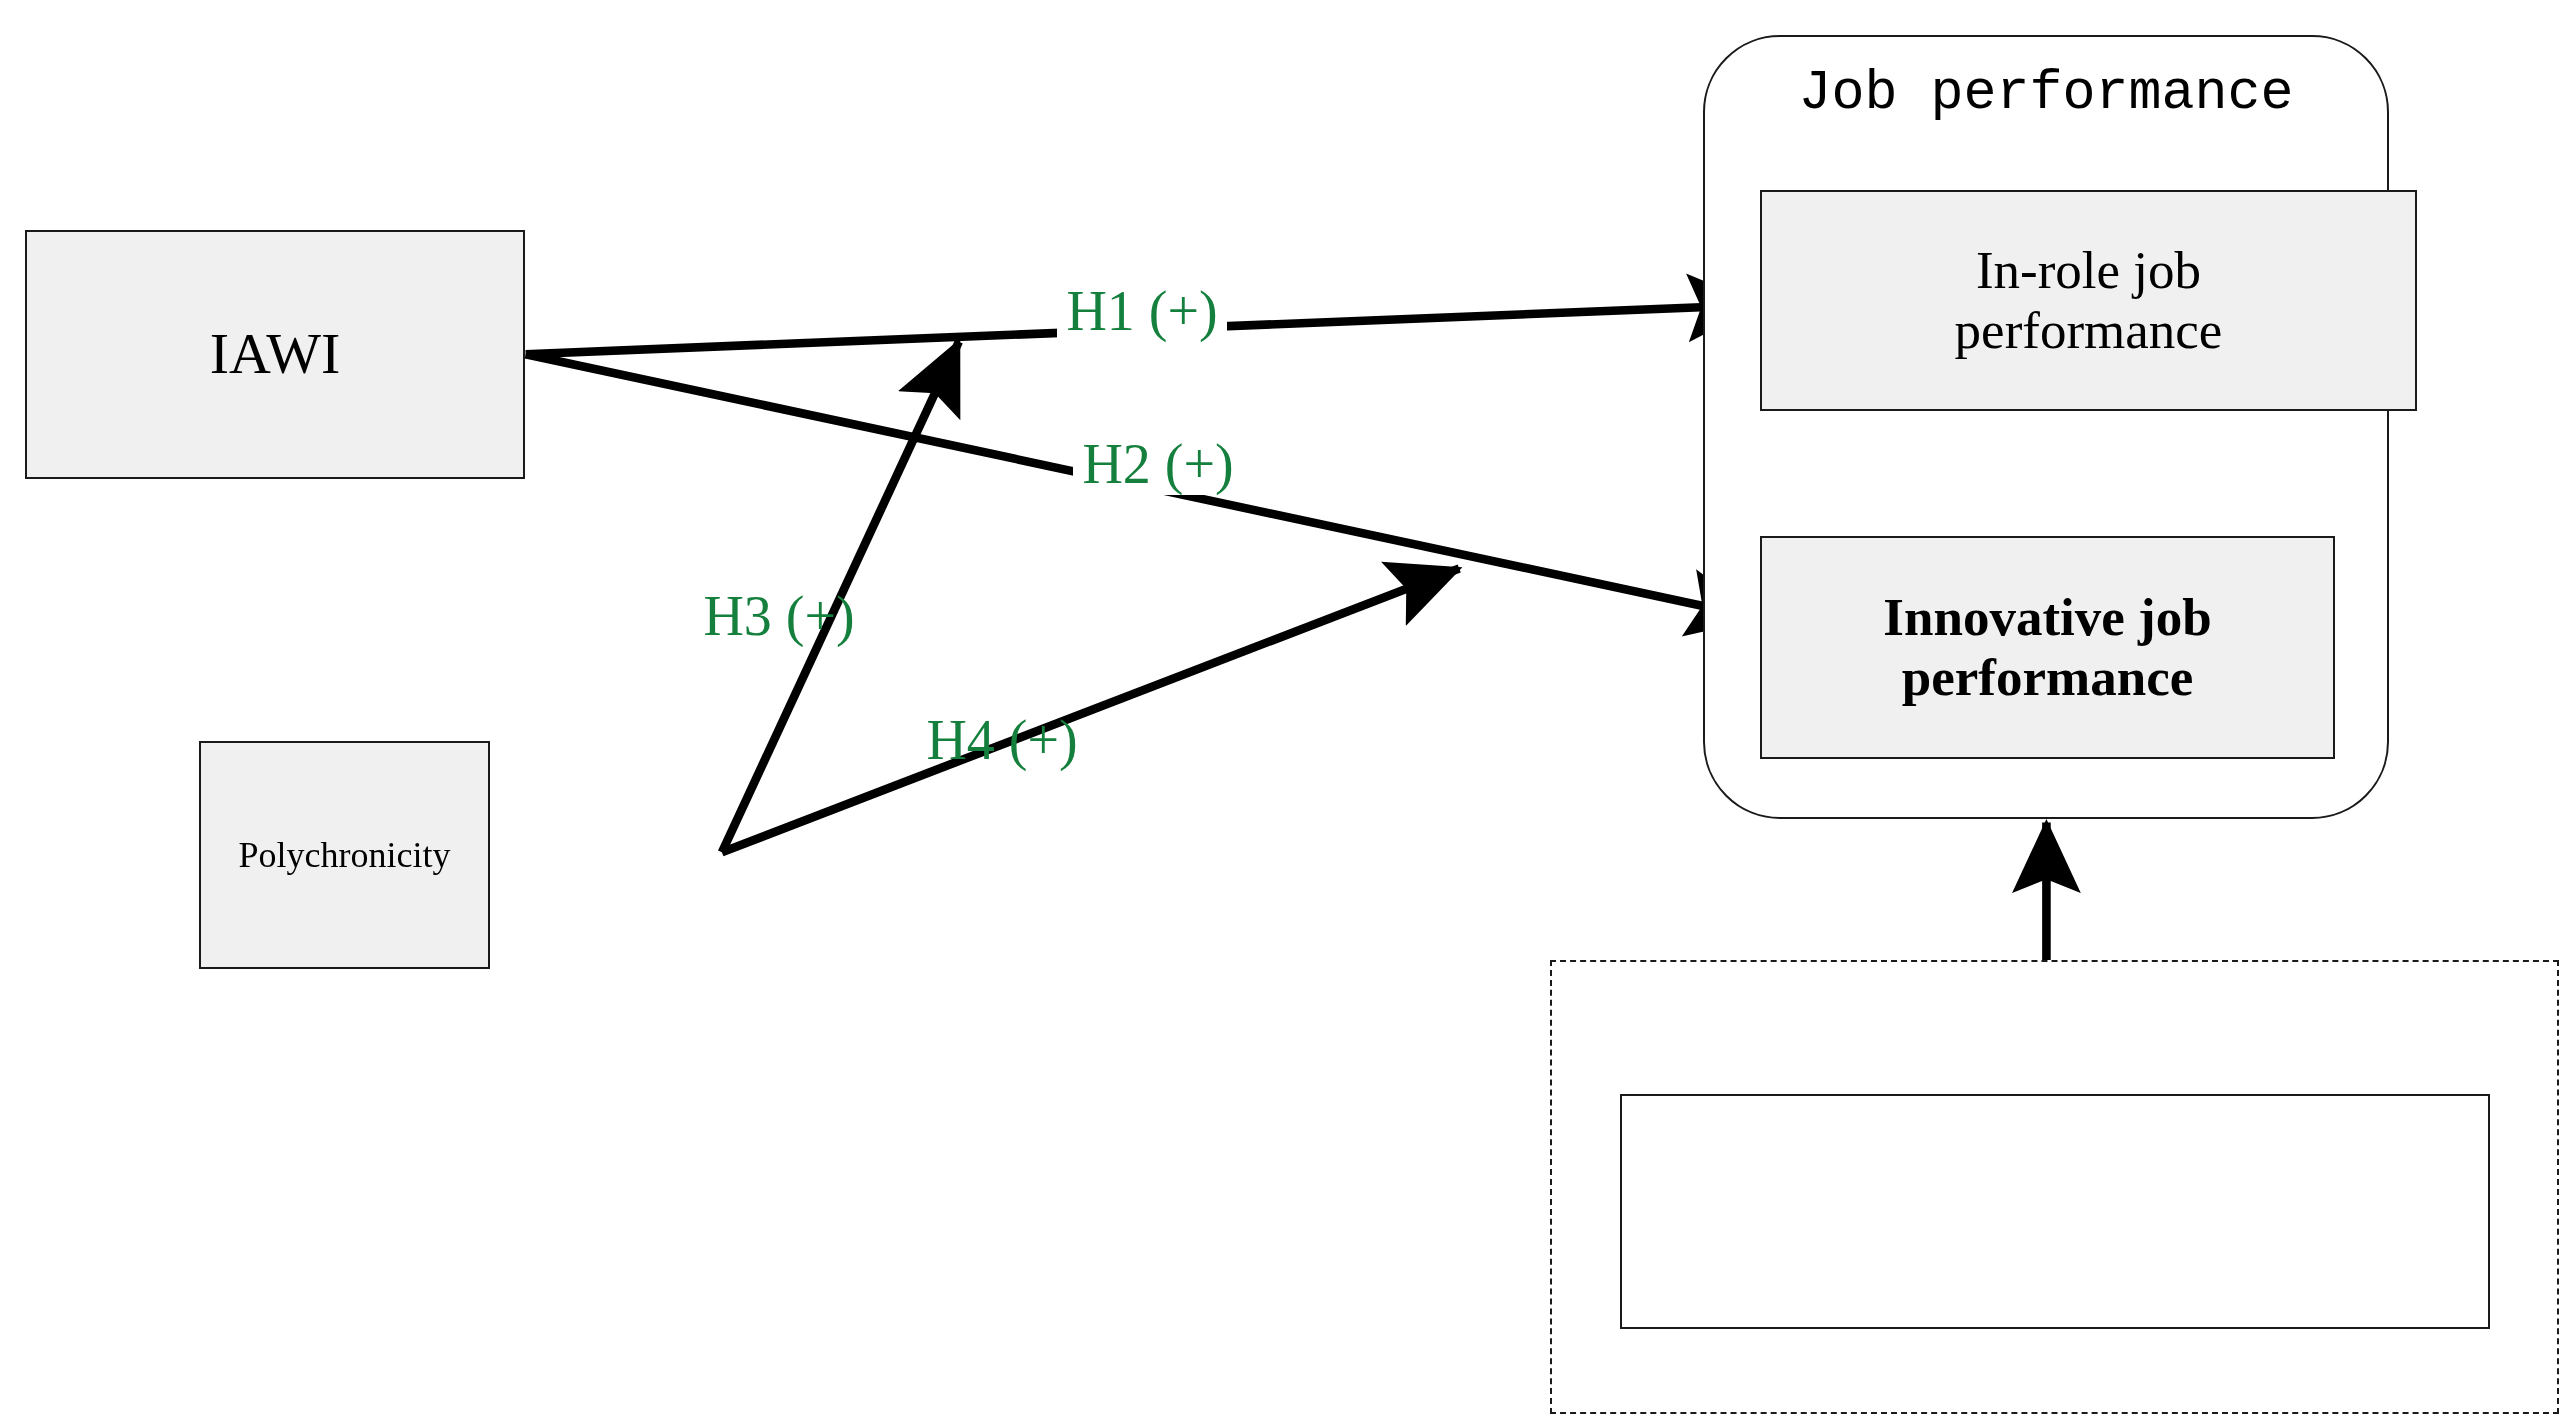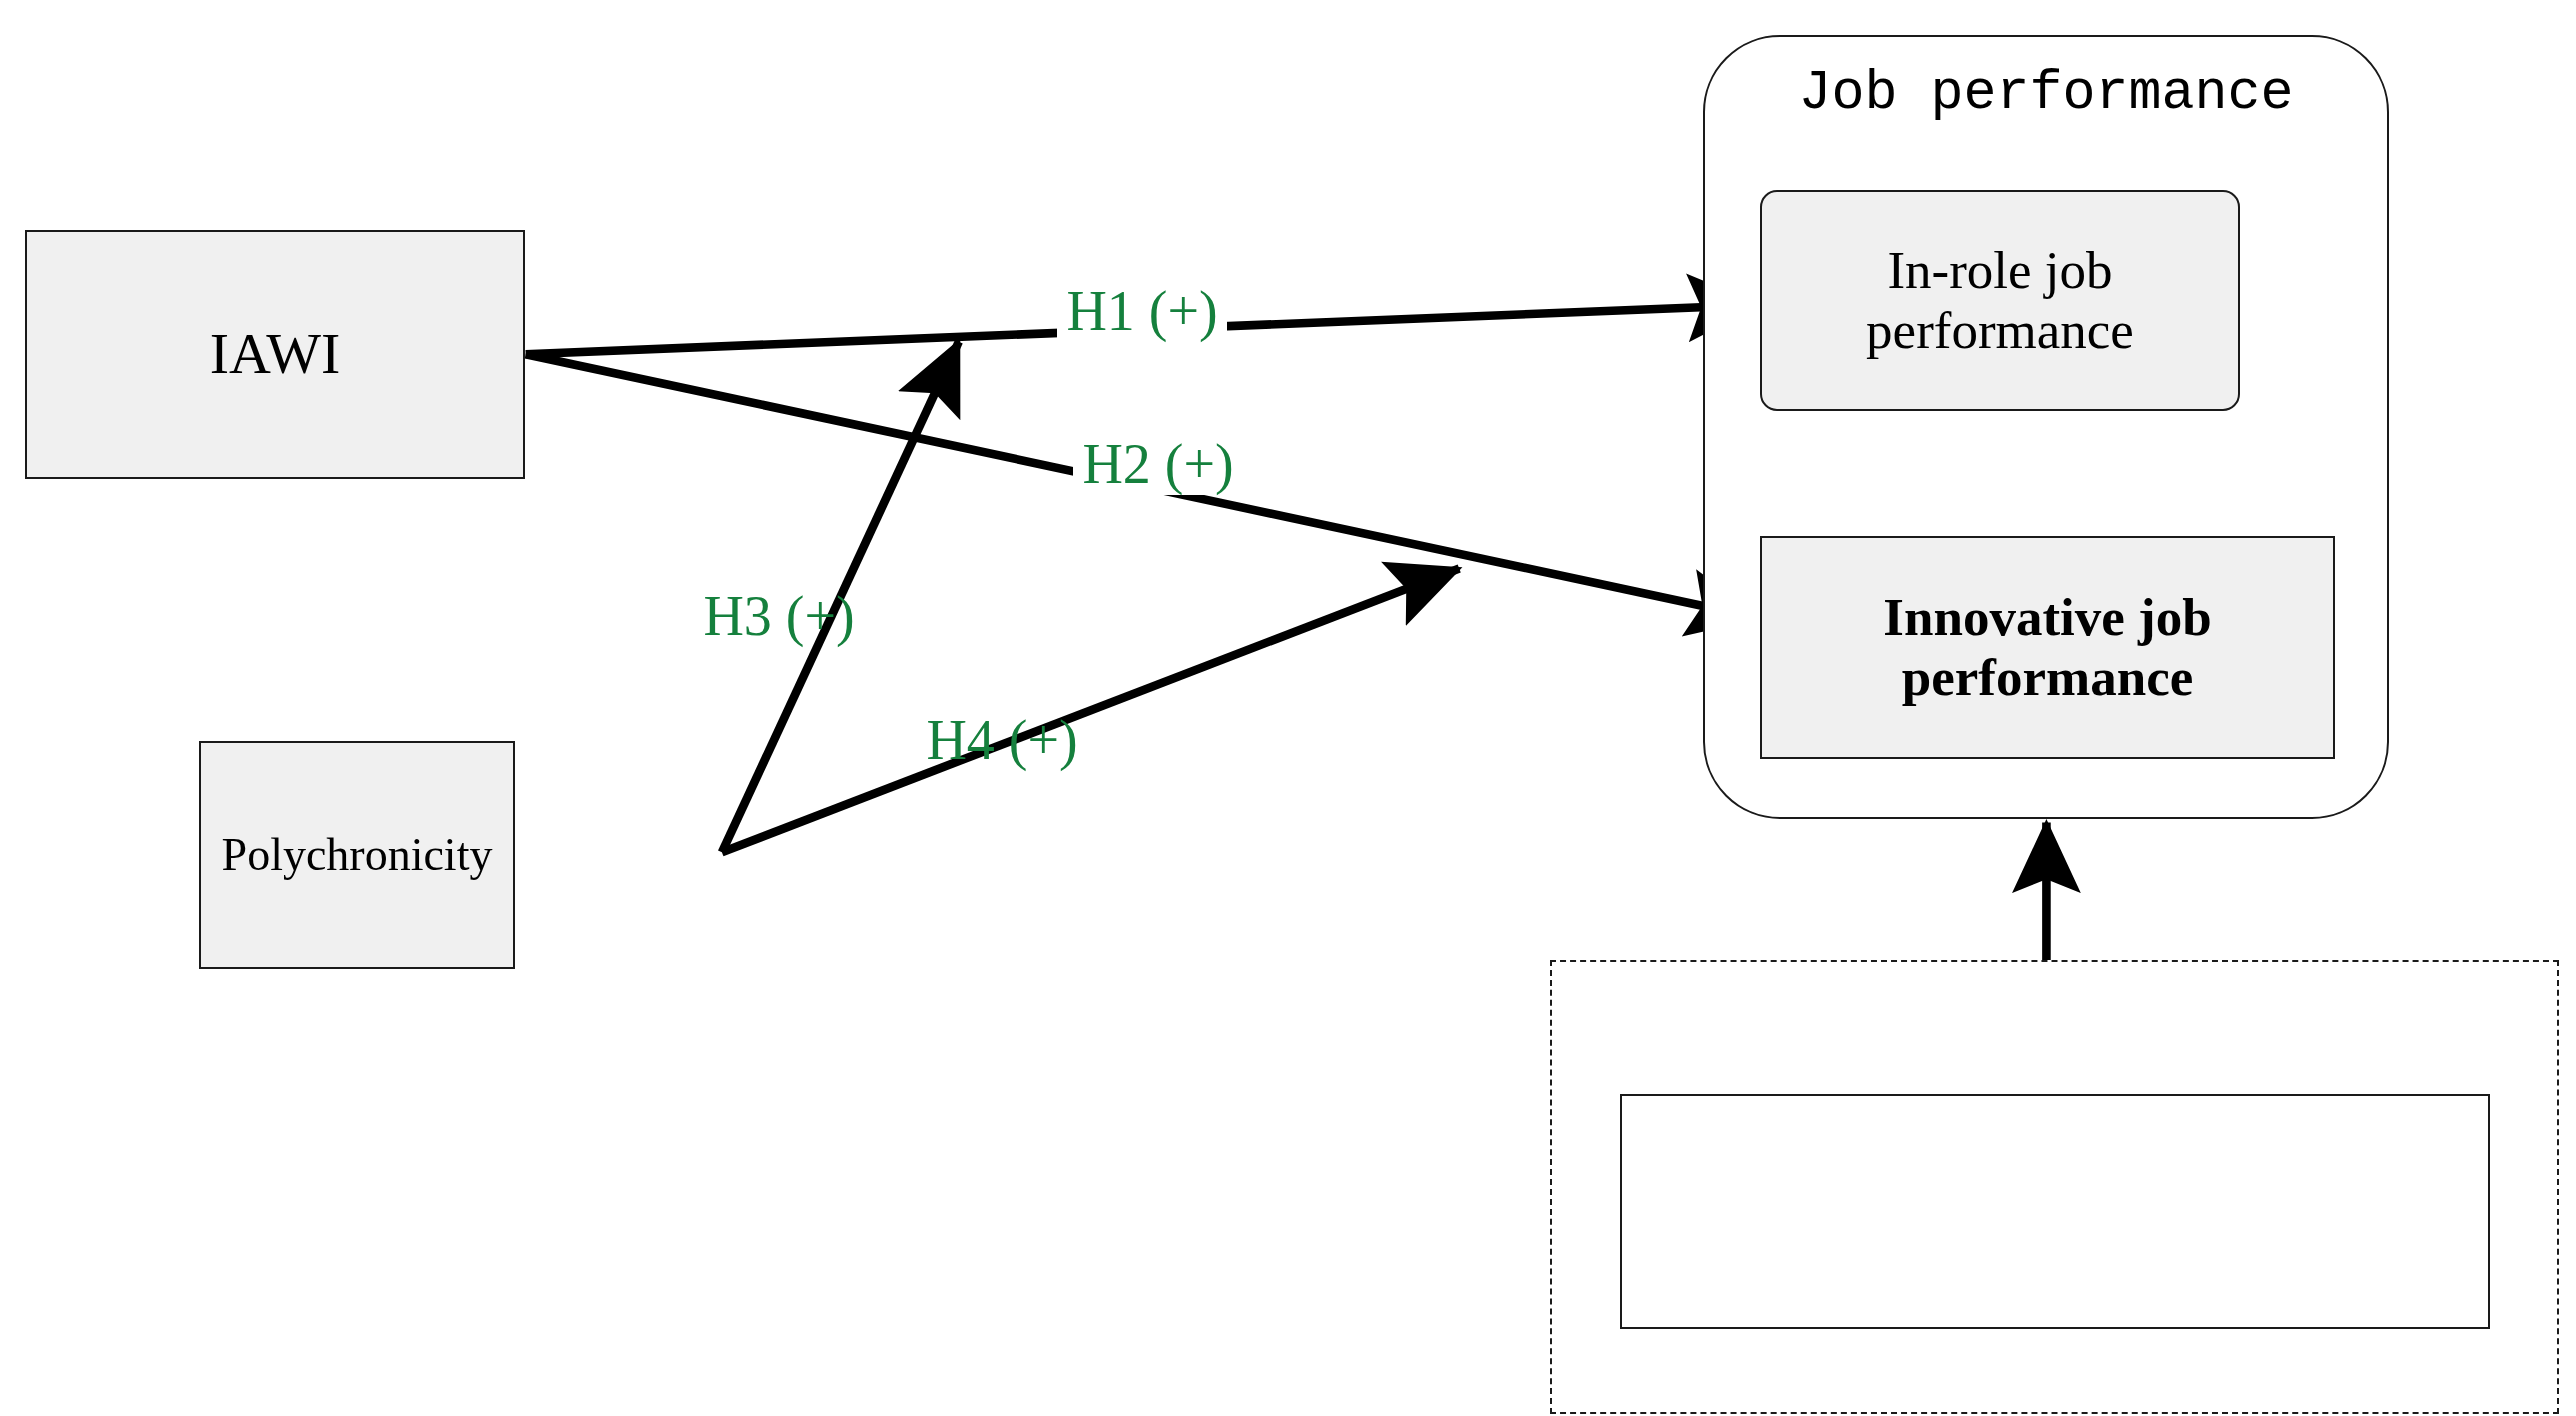--- a/index.html
+++ b/index.html
@@ -47,22 +47,22 @@
     box-sizing: border-box;
   }
   #box-iawi {
     left: 25px;  top: 230px;
     width: 500px; height: 249px;
     font-size: 58px;
     justify-content: center;
   }
   #box-polychronicity {
     left: 199px; top: 741px;
-    width: 316px; height: 228px;
-    font-size: 46px;
+    width: 291px; height: 228px;
+    font-size: 36px;
   }
   
   #container-jobperf {
     position: absolute;
     left: 1703px; top: 35px;
     width: 686px; height: 784px;
     box-sizing: border-box;
     background: #ffffff;
     border: 2.3px solid #1a1a1a;
     border-radius: 77px;
@@ -72,24 +72,23 @@
     left: 1703px; top: 64px;
     width: 686px;
     text-align: center;
     font-size: 55px;
     color: #000000;
     line-height: 1.1;
     font-family: Liberation Mono, monospace;
   }
   #box-inrole {
     left: 1760px; top: 190px;
-    width: 480px; height: 221px;
+    width: 657px; height: 221px;
     font-size: 53px;
     border-width: 2.3px;
-    border-radius: 17px;
   }
   #box-innovative {
     left: 1760px; top: 536px;
     width: 575px; height: 223px;
     font-size: 53px;
     border-width: 2.3px;
     font-weight: bold;
   }
   
   #container-control {

